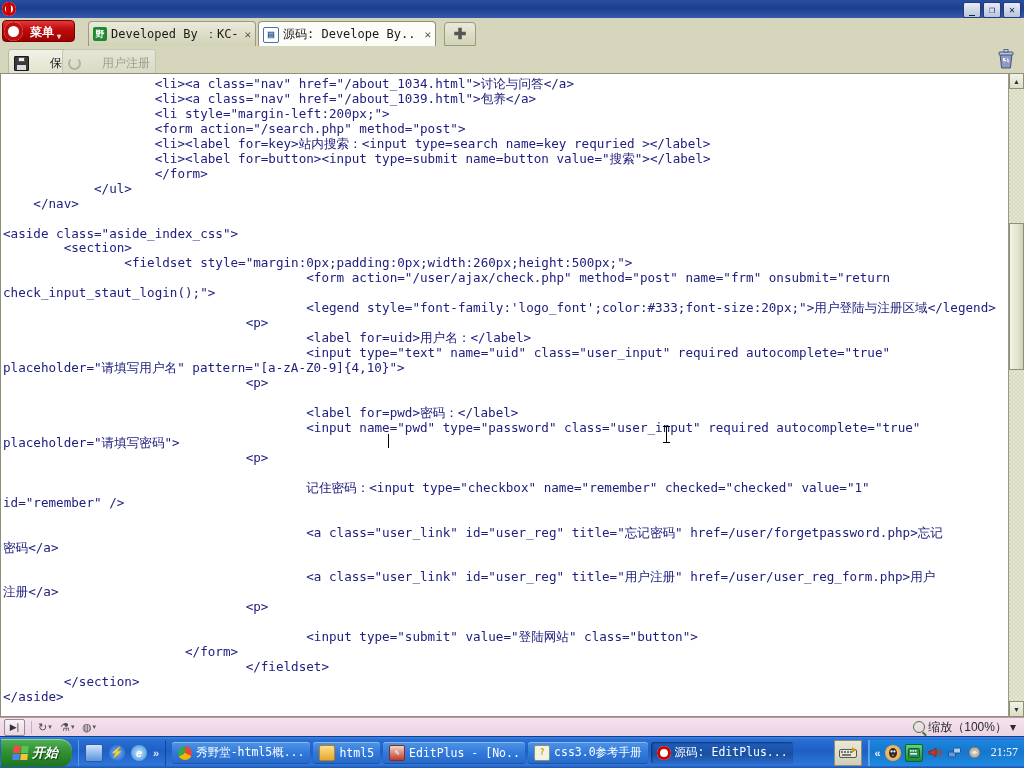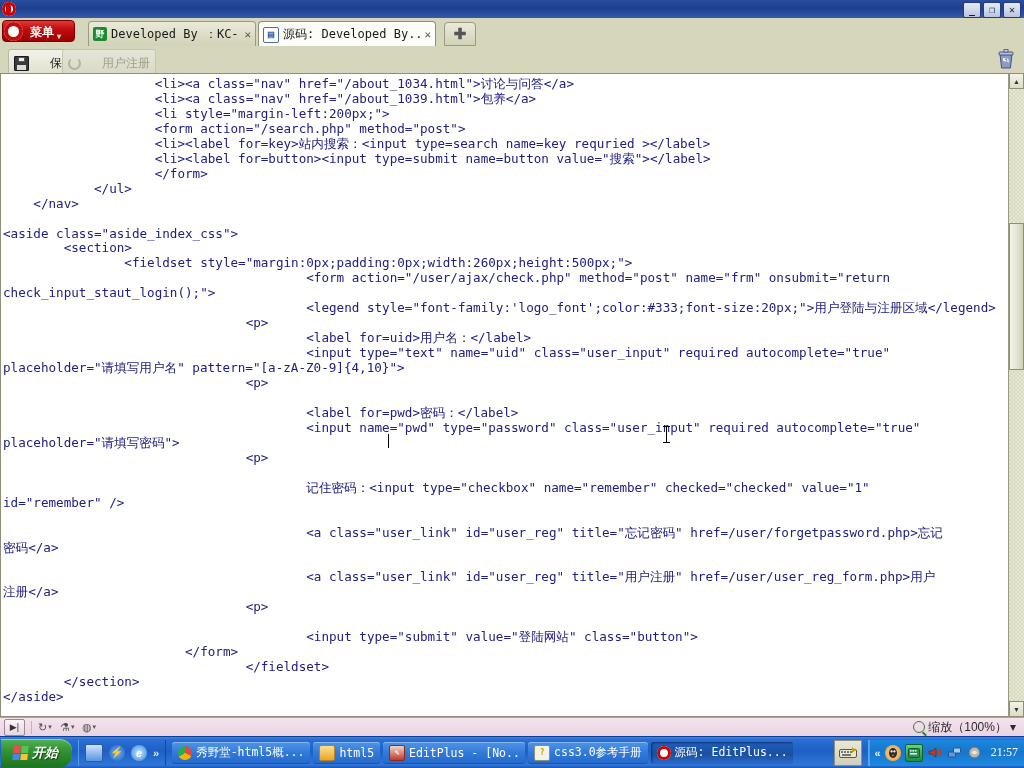--- a/index.html
+++ b/index.html
@@ -387,21 +387,21 @@
       </div>
 
       <div class="tab inactive">
         <span class="favicon green">野</span>
         <span class="tlabel">Developed By ：KC-...</span>
         <span class="tclose">✕</span>
       </div>
 
       <div class="tab active">
         <span class="favicon src">▤</span>
-        <span class="tlabel">源码: Developed By..</span>
+        <span class="tlabel">源码: Develope By..</span>
         <span class="tclose">✕</span>
       </div>
 
       <div class="newtab">✚</div>
     </div>
 
     <div class="src-toolbar">
       <div class="tbtn save">
         <span class="ico-floppy"></span>
         <span>保存</span>

